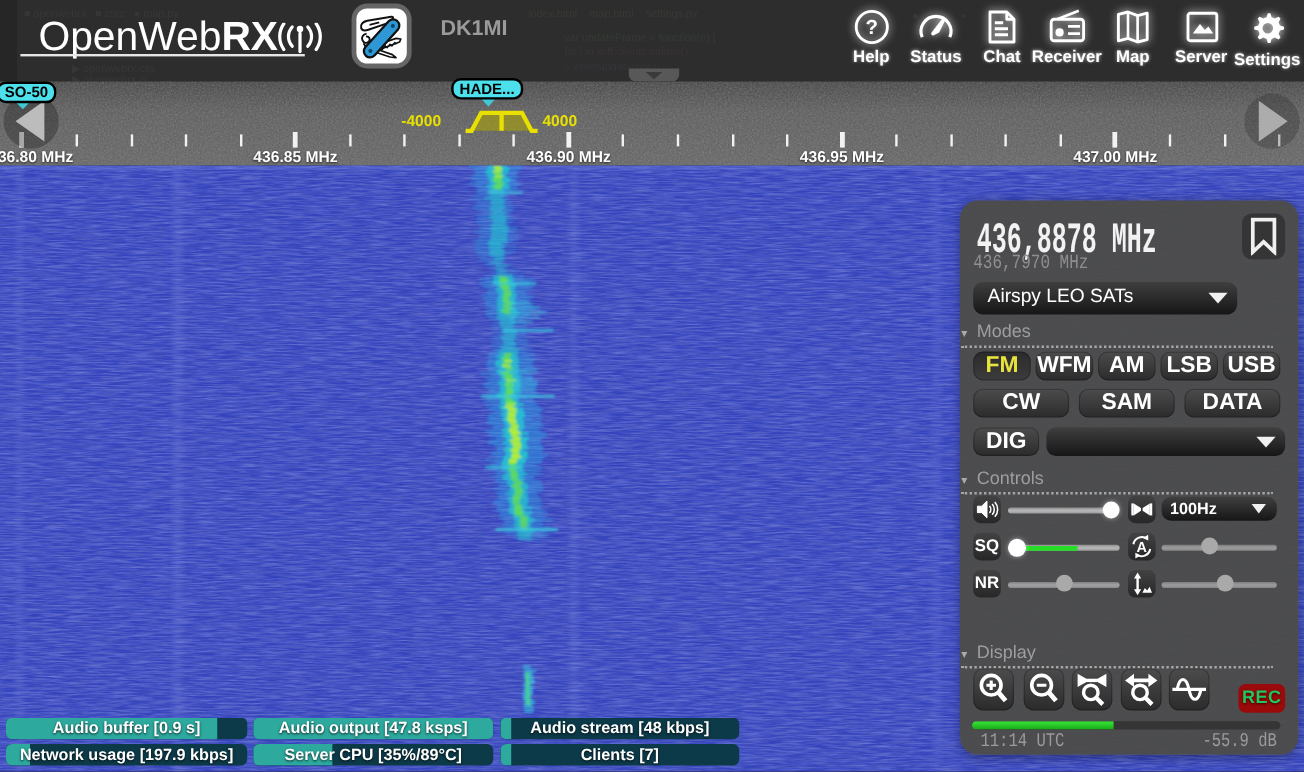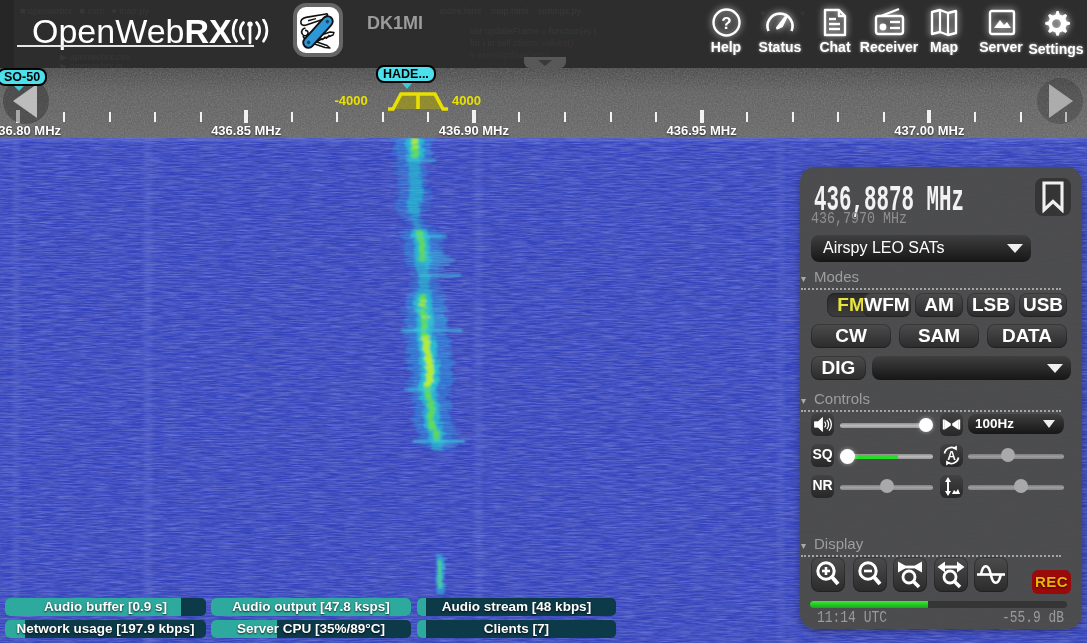--- a/index.html
+++ b/index.html
@@ -748,21 +748,21 @@
   <svg class="abs" style="left:241px;top:14px;" width="24" height="32" viewBox="0 0 24 32">
     <path d="M3 2 H21 V29 L12 20.5 L3 29 Z" fill="none" stroke="#f0f0f0" stroke-width="3.1" stroke-linejoin="miter"></path>
   </svg>
 
   <div class="drop" style="left:11px;top:68px;width:220px;height:27px;">
     <div style="padding:4px 0 0 12px;font-size:16px;">Airspy LEO SATs</div>
     <div class="droparrow" style="right:8px;top:9px;"></div>
   </div>
 
   <div class="sechead" style="top:101px;"><span class="tri">▾</span>Modes</div>
-  <div class="mbtn" style="left:27px;top:126px;width:48px;color:#e8e33c;background:linear-gradient(#2b2b2b,#3c3c3c);">FM</div>
+  <div class="mbtn" style="left:11px;top:126px;width:48px;color:#e8e33c;background:linear-gradient(#2b2b2b,#3c3c3c);">FM</div>
   <div class="mbtn" style="left:63px;top:126px;width:48px;">WFM</div>
   <div class="mbtn" style="left:115px;top:126px;width:48px;">AM</div>
   <div class="mbtn" style="left:167px;top:126px;width:48px;">LSB</div>
   <div class="mbtn" style="left:219px;top:126px;width:48px;">USB</div>
   <div class="mbtn" style="left:11px;top:157px;width:80px;">CW</div>
   <div class="mbtn" style="left:99px;top:157px;width:80px;">SAM</div>
   <div class="mbtn" style="left:187px;top:157px;width:80px;">DATA</div>
   <div class="mbtn" style="left:11px;top:189px;width:55px;">DIG</div>
   <div class="drop" style="left:72px;top:189px;width:199px;height:24px;">
     <div class="droparrow" style="right:8px;top:8px;"></div>
@@ -861,21 +861,21 @@
       </svg>
   </div>
   <div class="zbtn" style="left:174px;top:390px;">
     <svg width="34" height="35" viewBox="0 0 34 35">
       <line x1="3" y1="17.5" x2="31" y2="17.5" stroke="#fff" stroke-width="2.6"></line>
       <path d="M7 17.5 C9 6.5 14.5 6.5 16.8 17.5 C19 28.5 24.5 28.5 26.8 17.5" fill="none" stroke="#fff" stroke-width="2.6"></path>
       </svg>
   </div>
 
   <div class="abs" style="left:232px;top:403px;width:39px;height:24px;border-radius:6px;background:#9a0a0a;
-       color:#eab308;font-weight:bold;font-size:15px;text-align:center;line-height:24px;letter-spacing:.5px;
+       color:#22c55e;font-weight:bold;font-size:15px;text-align:center;line-height:24px;letter-spacing:.5px;
        text-shadow:0 1px 2px rgba(0,0,0,.7);">REC</div>
 
   <div class="abs" style="left:10px;top:434px;width:257px;height:7px;border-radius:3.5px;background:#353535;overflow:hidden;">
     <div style="position:absolute;left:0;top:0;bottom:0;width:118px;background:linear-gradient(#39e839,#17a817);"></div>
   </div>
 
   <svg class="abs" style="left:0;top:442px;" width="282" height="20">
     <g transform="scale(1,1.25)">
         <text x="17" y="10.4" font-family="Liberation Mono" font-size="13" fill="#9b9b9b" textLength="70" lengthAdjust="spacingAndGlyphs">11:14 UTC</text>
     <text x="202" y="10.4" font-family="Liberation Mono" font-size="13" fill="#9b9b9b" textLength="62" lengthAdjust="spacingAndGlyphs">-55.9 dB</text>

